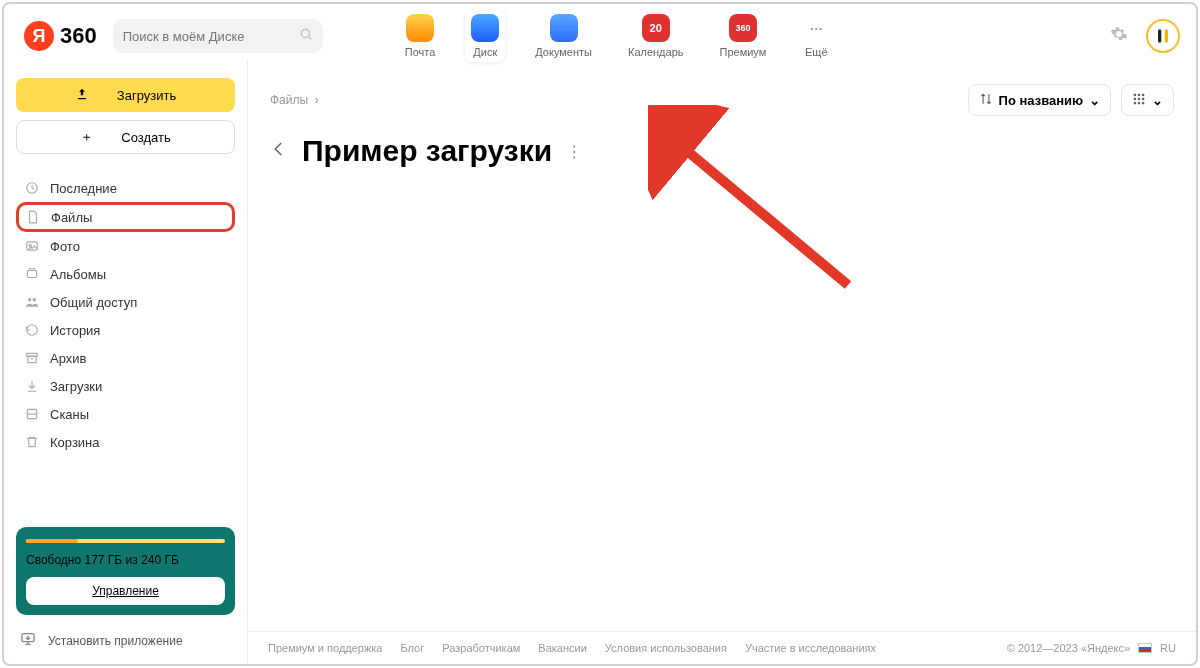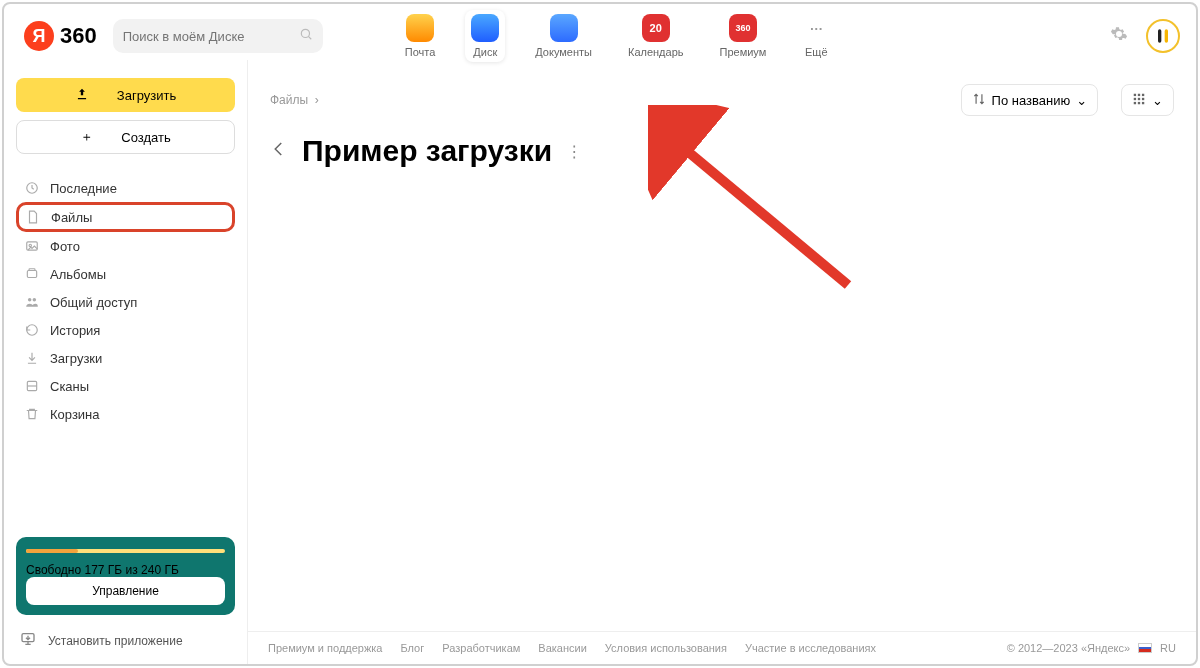--- a/index.html
+++ b/index.html
@@ -147,26 +147,28 @@
 }
 .storage-bar {
   height: 4px; background: #ffe07a; border-radius: 2px; margin-bottom: 10px;
   position: relative;
 }
 .storage-bar::before {
   content:""; position: absolute; left:0; top:0; bottom:0;
   width: 26%; background: #f3a33c; border-radius: 2px;
 }
 .storage-manage {
+  margin-top: 10px;
   background: #fff;
   border-radius: 8px;
   text-align: center;
   padding: 7px 0;
   font-size: 12px;
   cursor: pointer;
+  text-decoration: underline;
 }
 .install-app {
   display: flex; align-items: center; gap: 12px;
   font-size: 12px; color: #555;
   padding: 6px 4px;
   cursor: pointer;
 }
 .main {
   flex: 1;
   position: relative;
@@ -175,21 +177,21 @@
 }
 .toolbar {
   display: flex;
   align-items: center;
   padding: 24px 22px 0;
 }
 .breadcrumb {
   font-size: 12px; color: #999;
 }
 .tool-right {
-  display: flex; gap: 23px; margin-left: auto;
+  display: flex; gap: 10px; margin-left: auto; font-weight: bold;
 }
 .sort-btn, .view-btn {
   border: 1px solid #e5e5e5;
   background: #fff;
   border-radius: 8px;
   height: 32px;
   padding: 0 10px;
   display: flex; align-items: center; gap: 6px;
   font-size: 13px;
   cursor: pointer;
@@ -351,20 +353,30 @@
           <span>Общий доступ</span>
         </div>
         <div class="nav-item">
           <span class="nav-icon">
               <svg width="14" height="14" viewBox="0 0 24 24" fill="none" stroke="#aaa" stroke-width="2">
                 <path d="M3 12a9 9 0 109-9 9 9 0 00-9 9z"></path>
                 <path d="M3 6v6h6"></path>
               </svg>
             </span>
           <span>История</span>
+        </div>
+        <div class="nav-item">
+          <span class="nav-icon">
+              <svg width="14" height="14" viewBox="0 0 24 24" fill="none" stroke="#aaa" stroke-width="2">
+                <rect x="3" y="4" width="18" height="5"></rect>
+                <rect x="5" y="9" width="14" height="11"></rect>
+                <line x1="10" y1="13" x2="14" y2="13"></line>
+              </svg>
+            </span>
+          <span>Архив</span>
         </div>
         <div class="nav-item">
           <span class="nav-icon">
               <svg width="14" height="14" viewBox="0 0 24 24" fill="none" stroke="#aaa" stroke-width="2">
                 <path d="M12 3v12M7 11l5 5 5-5M5 21h14"></path>
               </svg>
             </span>
           <span>Загрузки</span>
         </div>
         <div class="nav-item">

